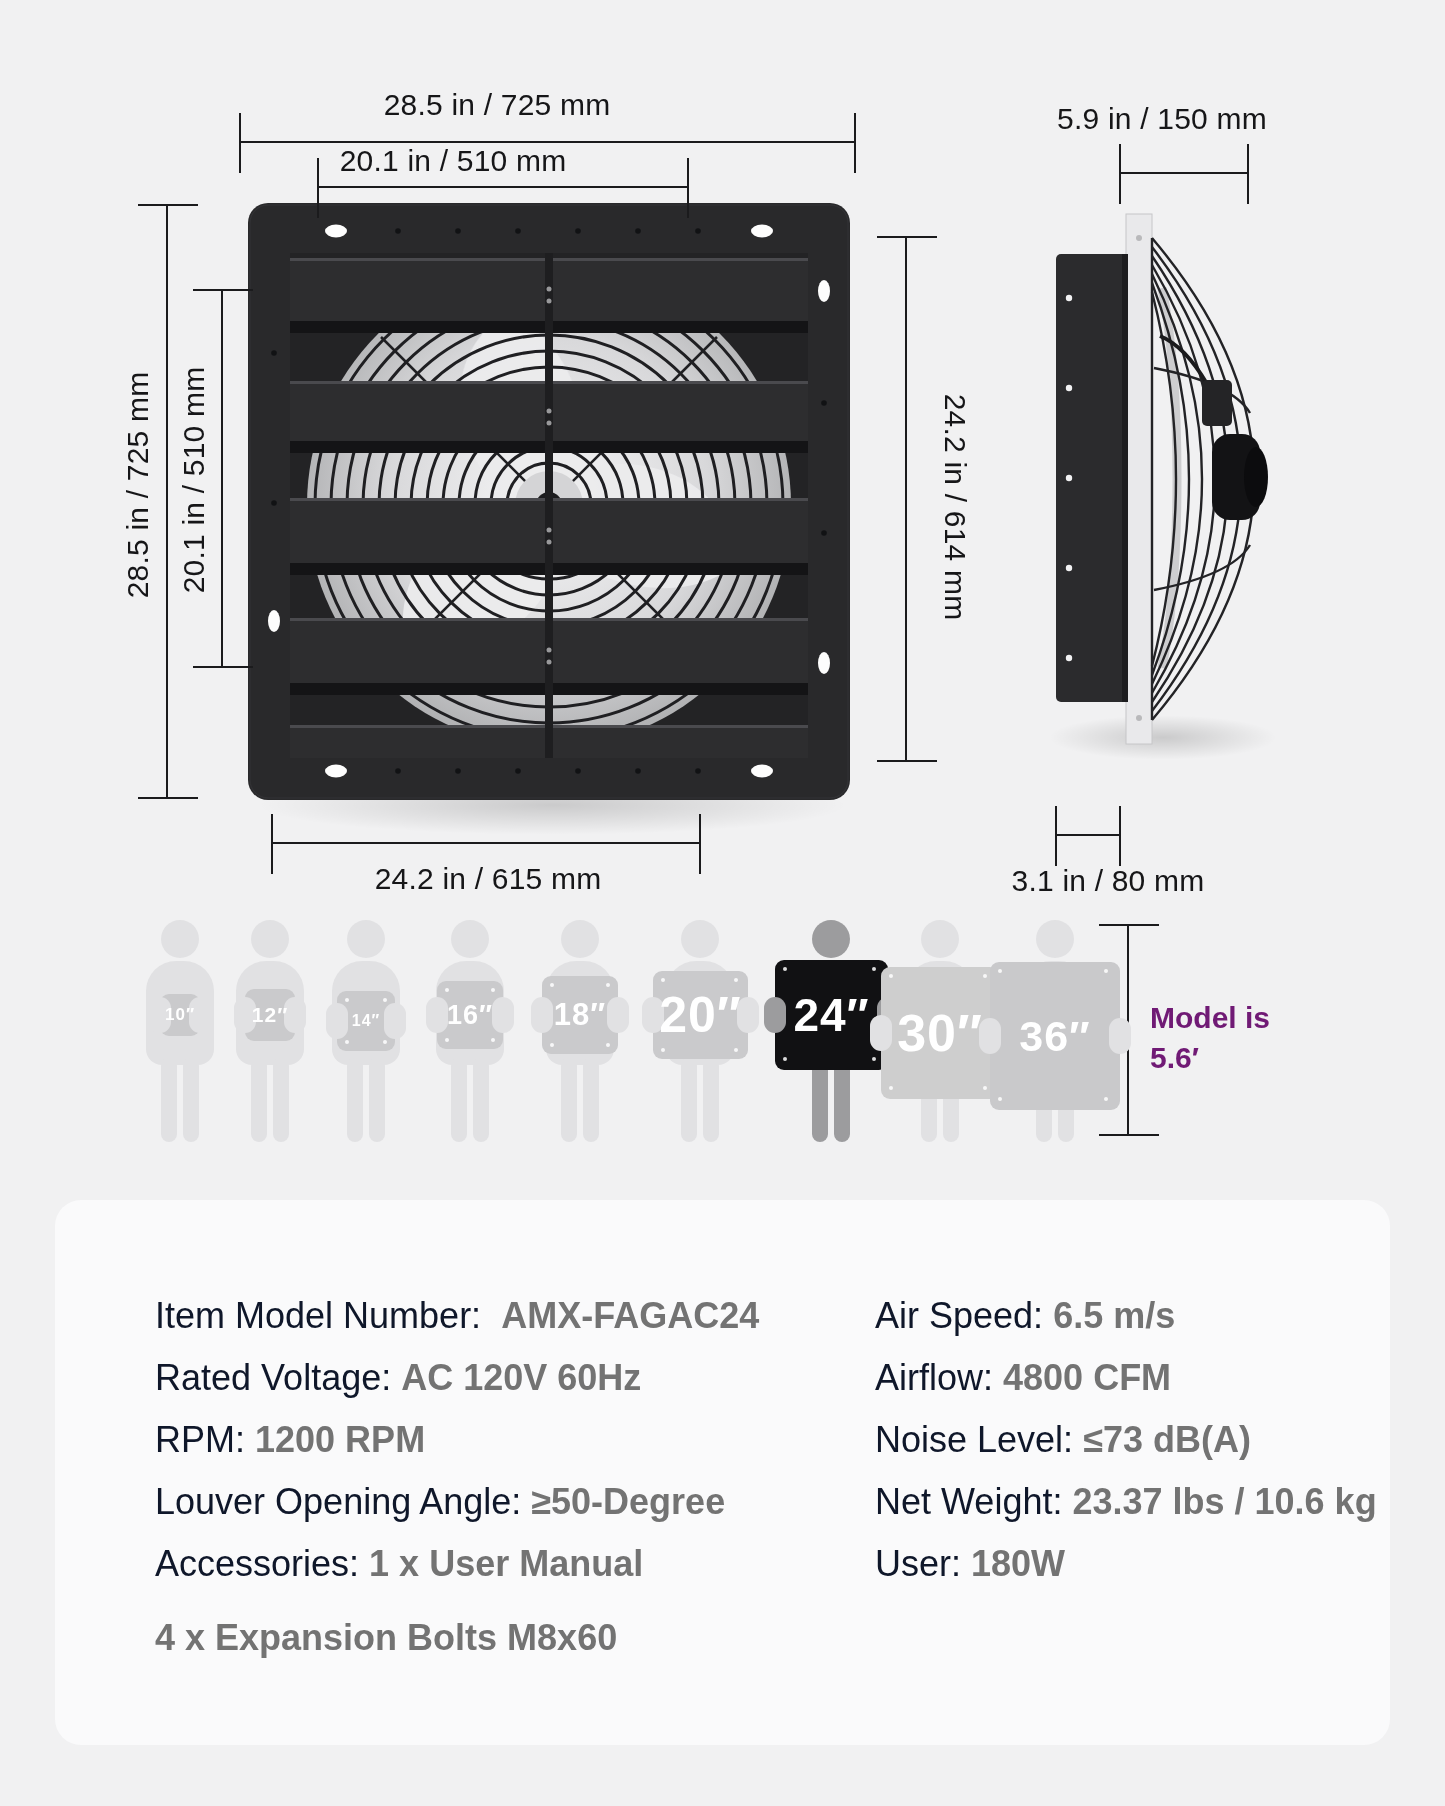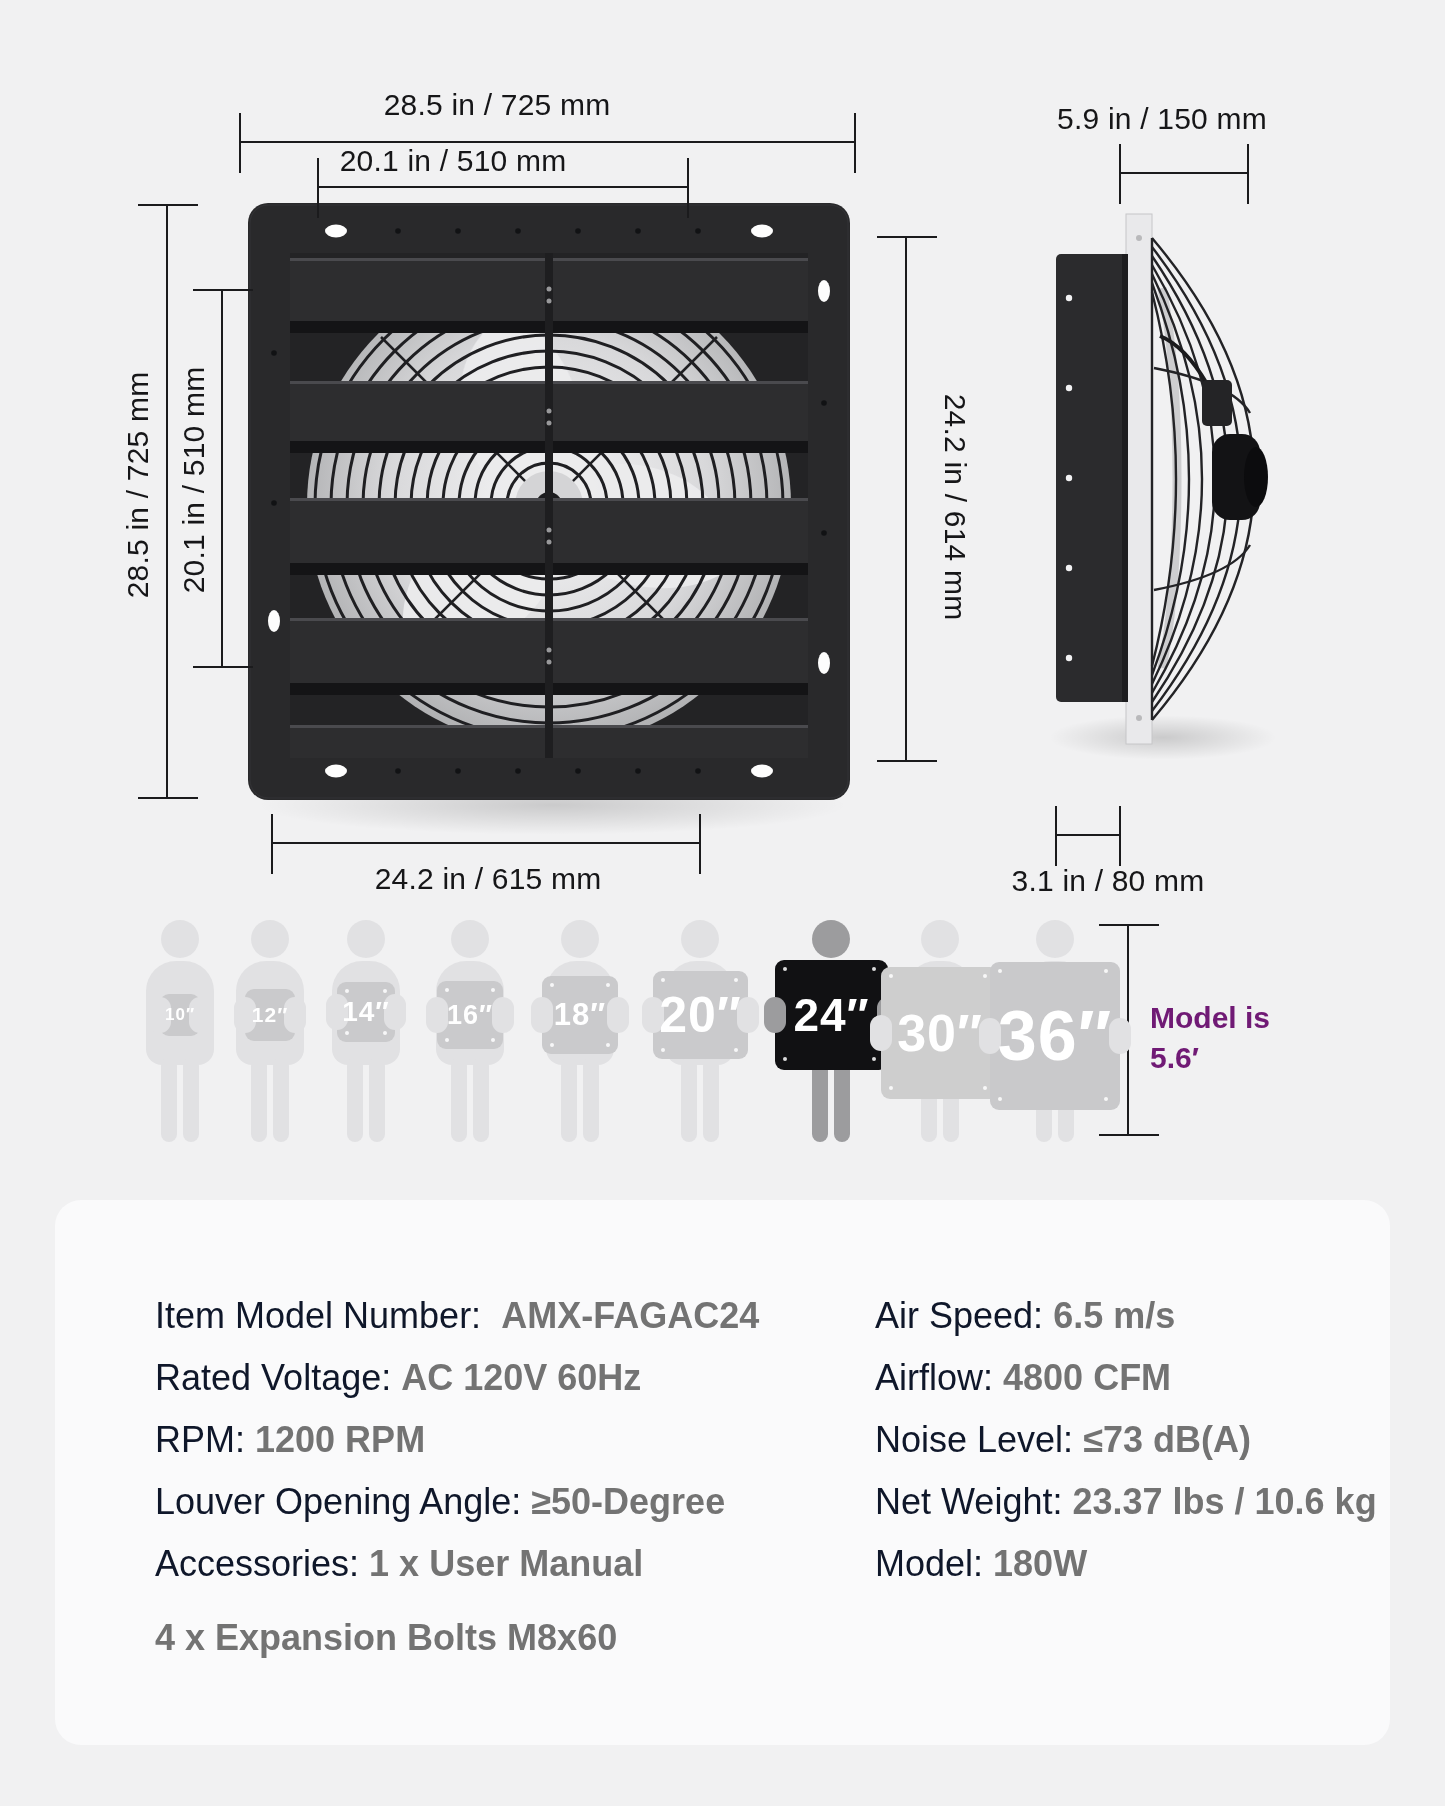--- a/index.html
+++ b/index.html
@@ -246,21 +246,21 @@
       <div class="plate" style="width:50px;height:52px;top:69px;margin-left:-25px;font-size:21px;">
         <span>12″</span>
       </div>
     </div>
 
     <div class="sz-fig" style="left:281px;--pc:#e1e1e3;--plc:#cacacc;">
       <div class="p-head"></div>
       <div class="p-torso"></div>
       <div class="p-leg l"></div>
         <div class="p-leg r"></div>
-      <div class="plate" style="width:58px;height:60px;top:62px;margin-left:-29px;font-size:28px;">
+      <div class="plate" style="width:58px;height:60px;top:71px;margin-left:-29px;font-size:16px;">
         <i class="pdots" style="--dw:38px;--dh:42px;"></i>
         <span>14″</span>
       </div>
     </div>
 
     <div class="sz-fig" style="left:385px;--pc:#e1e1e3;--plc:#cacacc;">
       <div class="p-head"></div>
       <div class="p-torso"></div>
       <div class="p-leg l"></div>
         <div class="p-leg r"></div>
@@ -312,21 +312,21 @@
         <i class="pdots" style="--dw:94px;--dh:112px;"></i>
         <span>30″</span>
       </div>
     </div>
 
     <div class="sz-fig" style="left:970px;--pc:#e1e1e3;--plc:#c9c9cb;">
       <div class="p-head"></div>
       <div class="p-torso"></div>
       <div class="p-leg l"></div>
         <div class="p-leg r"></div>
-      <div class="plate" style="width:130px;height:148px;top:42px;margin-left:-65px;font-size:70px;">
+      <div class="plate" style="width:130px;height:148px;top:42px;margin-left:-65px;font-size:43px;">
         <i class="pdots" style="--dw:106px;--dh:128px;"></i>
         <span>36″</span>
       </div>
     </div>
   </div>
 
   <div class="dim-v" style="left:1127px;top:925px;height:210px;"></div>
   <div class="model-note">
     <div>Model is</div>
     <div>5.6′</div>
@@ -359,17 +359,17 @@
     <div class="spec-row" style="left:760px;top:115px;">
       <span class="spec-label">Airflow: </span><span class="spec-value">4800 CFM</span>
     </div>
     <div class="spec-row" style="left:760px;top:177px;">
       <span class="spec-label">Noise Level: </span><span class="spec-value">≤73 dB(A)</span>
     </div>
     <div class="spec-row" style="left:760px;top:239px;">
       <span class="spec-label">Net Weight: </span><span class="spec-value">23.37 lbs / 10.6 kg</span>
     </div>
     <div class="spec-row" style="left:760px;top:301px;">
-      <span class="spec-label">Model: </span><span class="spec-value">180W</span>
+      <span class="spec-label">User: </span><span class="spec-value">180W</span>
     </div>
   </div>
 
 </div>
 
 </body></html>

